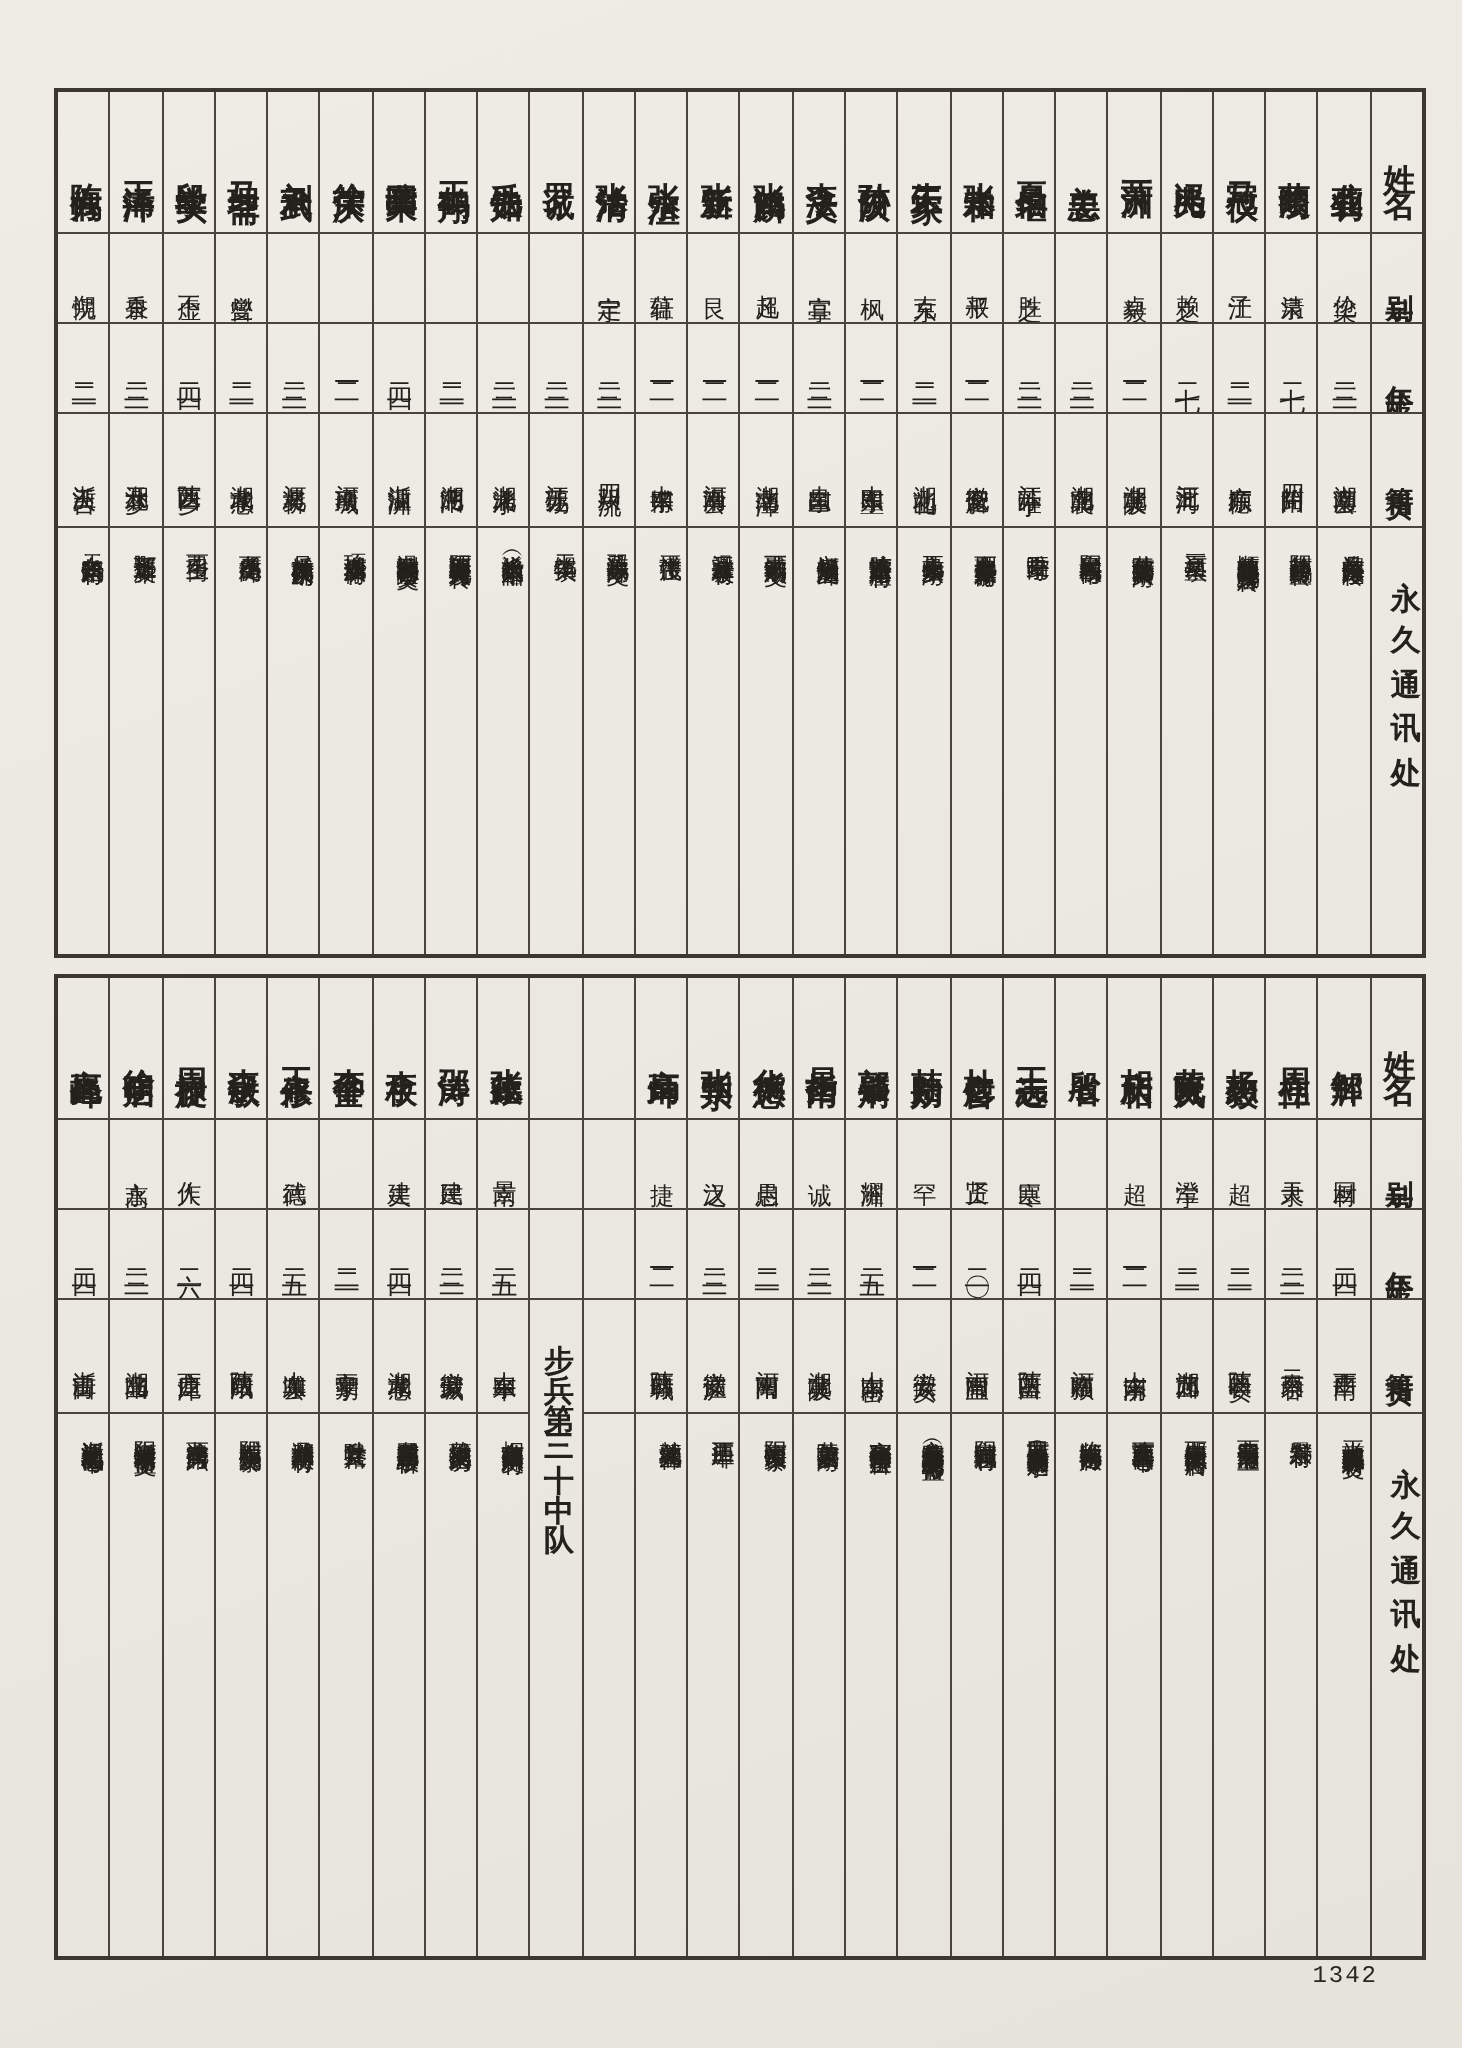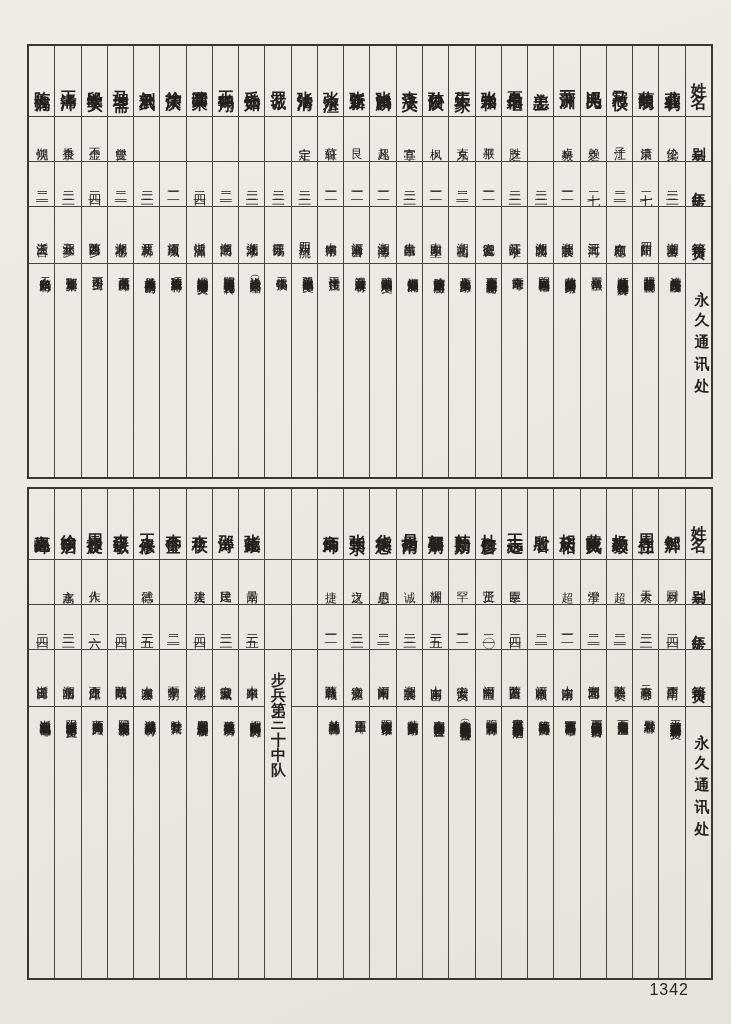--- a/index.html
+++ b/index.html
@@ -52,22 +52,22 @@
   .addr-t{
     font-size:11.5px;line-height:15px;letter-spacing:0.5px;
     height:calc(100% - 8px);padding:4px 2px;
   }
   .hdr-name{font-size:16px;font-weight:bold;letter-spacing:12px;}
   .hdr-small{font-size:14px;font-weight:bold;letter-spacing:3px;}
   .hdr-addr{font-size:15px;font-weight:bold;letter-spacing:22px;padding-top:14px;}
   .unit-t{font-size:15px;font-weight:bold;letter-spacing:15px;padding-top:10px;}
   .page-number{
     position:absolute;right:42px;top:981px;
-    font-size:16px;color:#2a2722;letter-spacing:1px;
-    font-family:Liberation Sans, sans-serif;
+    font-size:12px;color:#2a2722;letter-spacing:1px;
+    font-family:Liberation Mono, monospace;
   }
 </style>
 </head>
 <body>
 
 <div class="page">
   <div class="rtable" id="top-table">
       <div class="col">
         <div class="cell r-name">
           <div class="vtext name-t">陈方偶</div>

